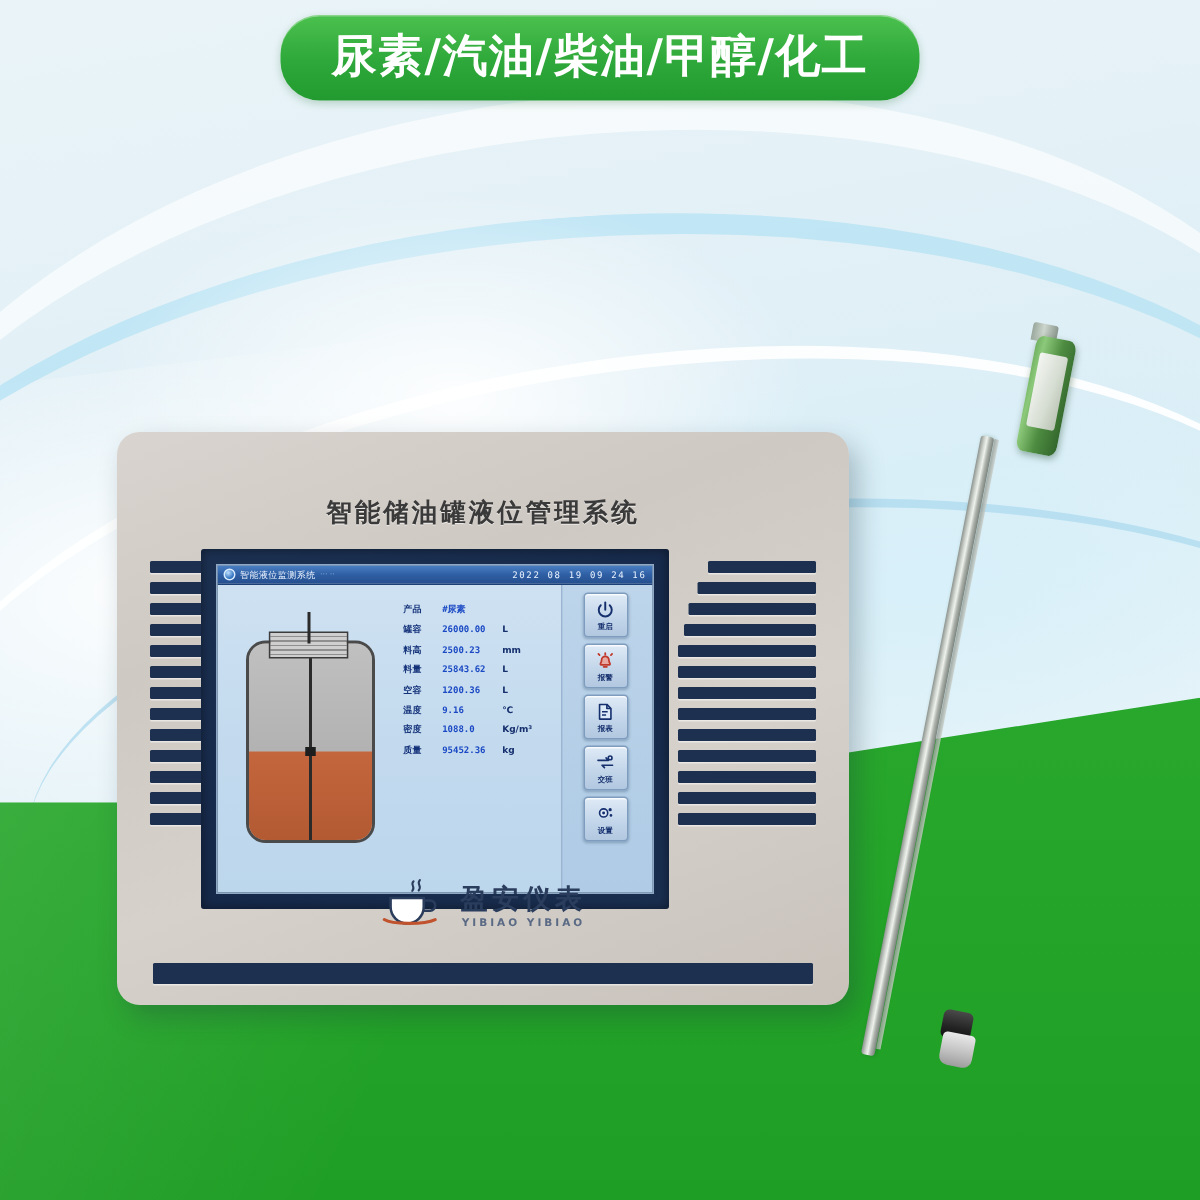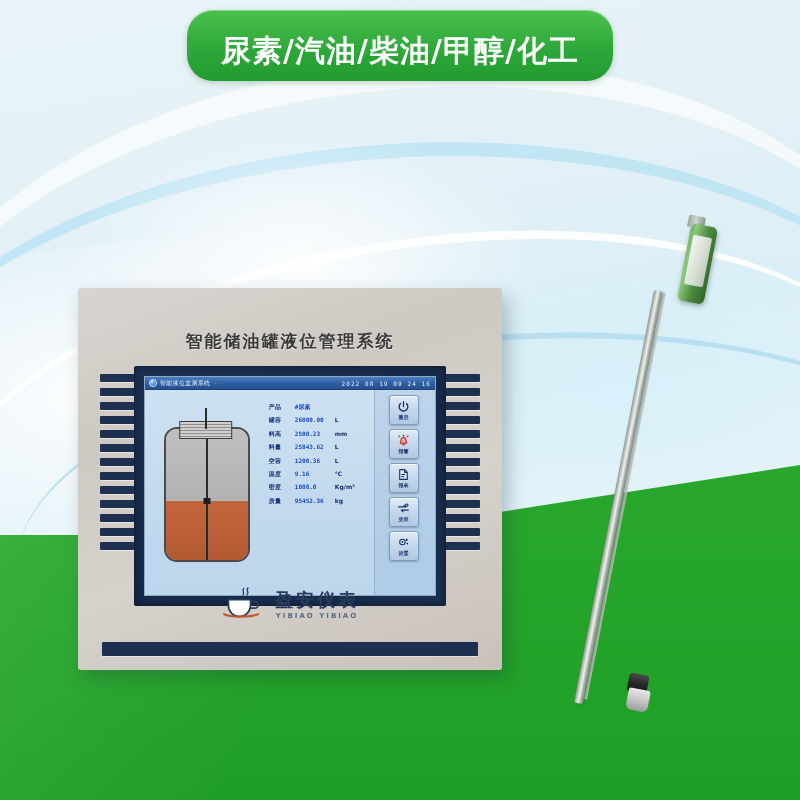--- a/index.html
+++ b/index.html
@@ -58,32 +58,32 @@
     margin-top:14px; font-size:74px; line-height:1.02; font-weight:900;
     color:#33b03a; letter-spacing:2px;
     font-family:"DejaVu Sans","Liberation Sans",sans-serif;
     text-shadow:
        0 0 1px #2e9c34,
        2px 2px 0 rgba(20,110,30,.25),
        0 3px 8px rgba(255,255,255,.85);
   }
   .pillwrap { margin-top:10px; display:flex; justify-content:center; }
   .pill {
-    display:inline-block; padding:21px 34px 9px; border-radius:26px;
+    display:inline-block; padding:7px 34px 9px; border-radius:26px;
     background:linear-gradient(180deg,#4bc04e 0%,#2ea83a 55%,#229a2f 100%);
     color:#ffffff; font-size:30px; font-weight:800; letter-spacing:1px;
     font-family:"DejaVu Sans","Liberation Sans",sans-serif;
     box-shadow:0 2px 6px rgba(0,90,20,.22), inset 0 1px 0 rgba(255,255,255,.35);
   }
 
   
   .device {
-    position:absolute; left:78px; top:288px; width:424px; height:382px; z-index:5;
+    position:absolute; left:78px; top:288px; width:488px; height:382px; z-index:5;
     background:linear-gradient(160deg,#d9d4cf 0%,#cfc9c3 30%,#d6d1cb 60%,#c8c2bb 100%);
-    border-radius:3px;
+    border-radius:15px;
     box-shadow:6px 8px 18px rgba(30,50,60,.28);
   }
   .device-title {
     position:absolute; left:0; top:42px; width:100%; text-align:center;
     font-size:17px; font-weight:700; color:#3a3a3a; letter-spacing:2px;
     font-family:"DejaVu Sans","Liberation Sans",sans-serif;
     text-shadow:0 1px 0 rgba(255,255,255,.6);
   }
   .vents { position:absolute; top:86px; width:92px; height:200px; }
   .vents.left  { left:22px; }

